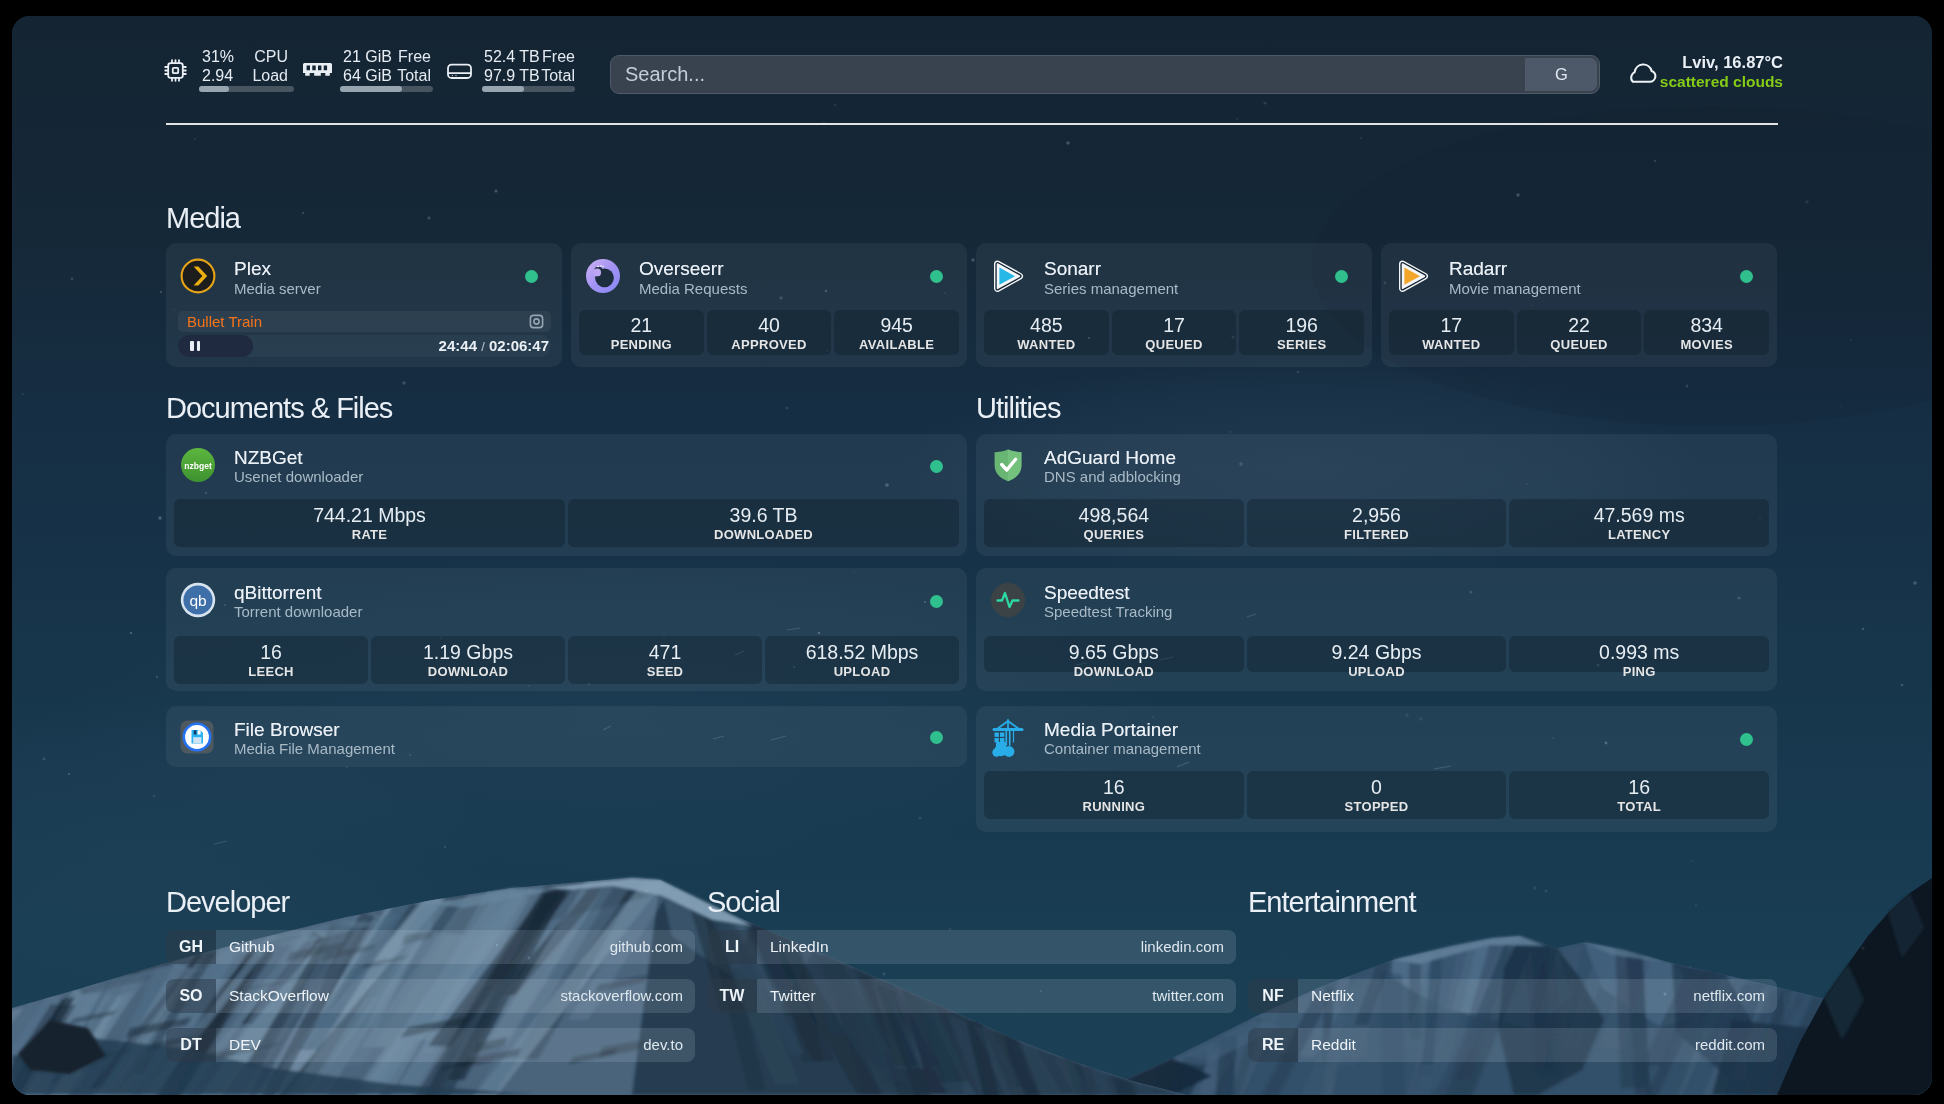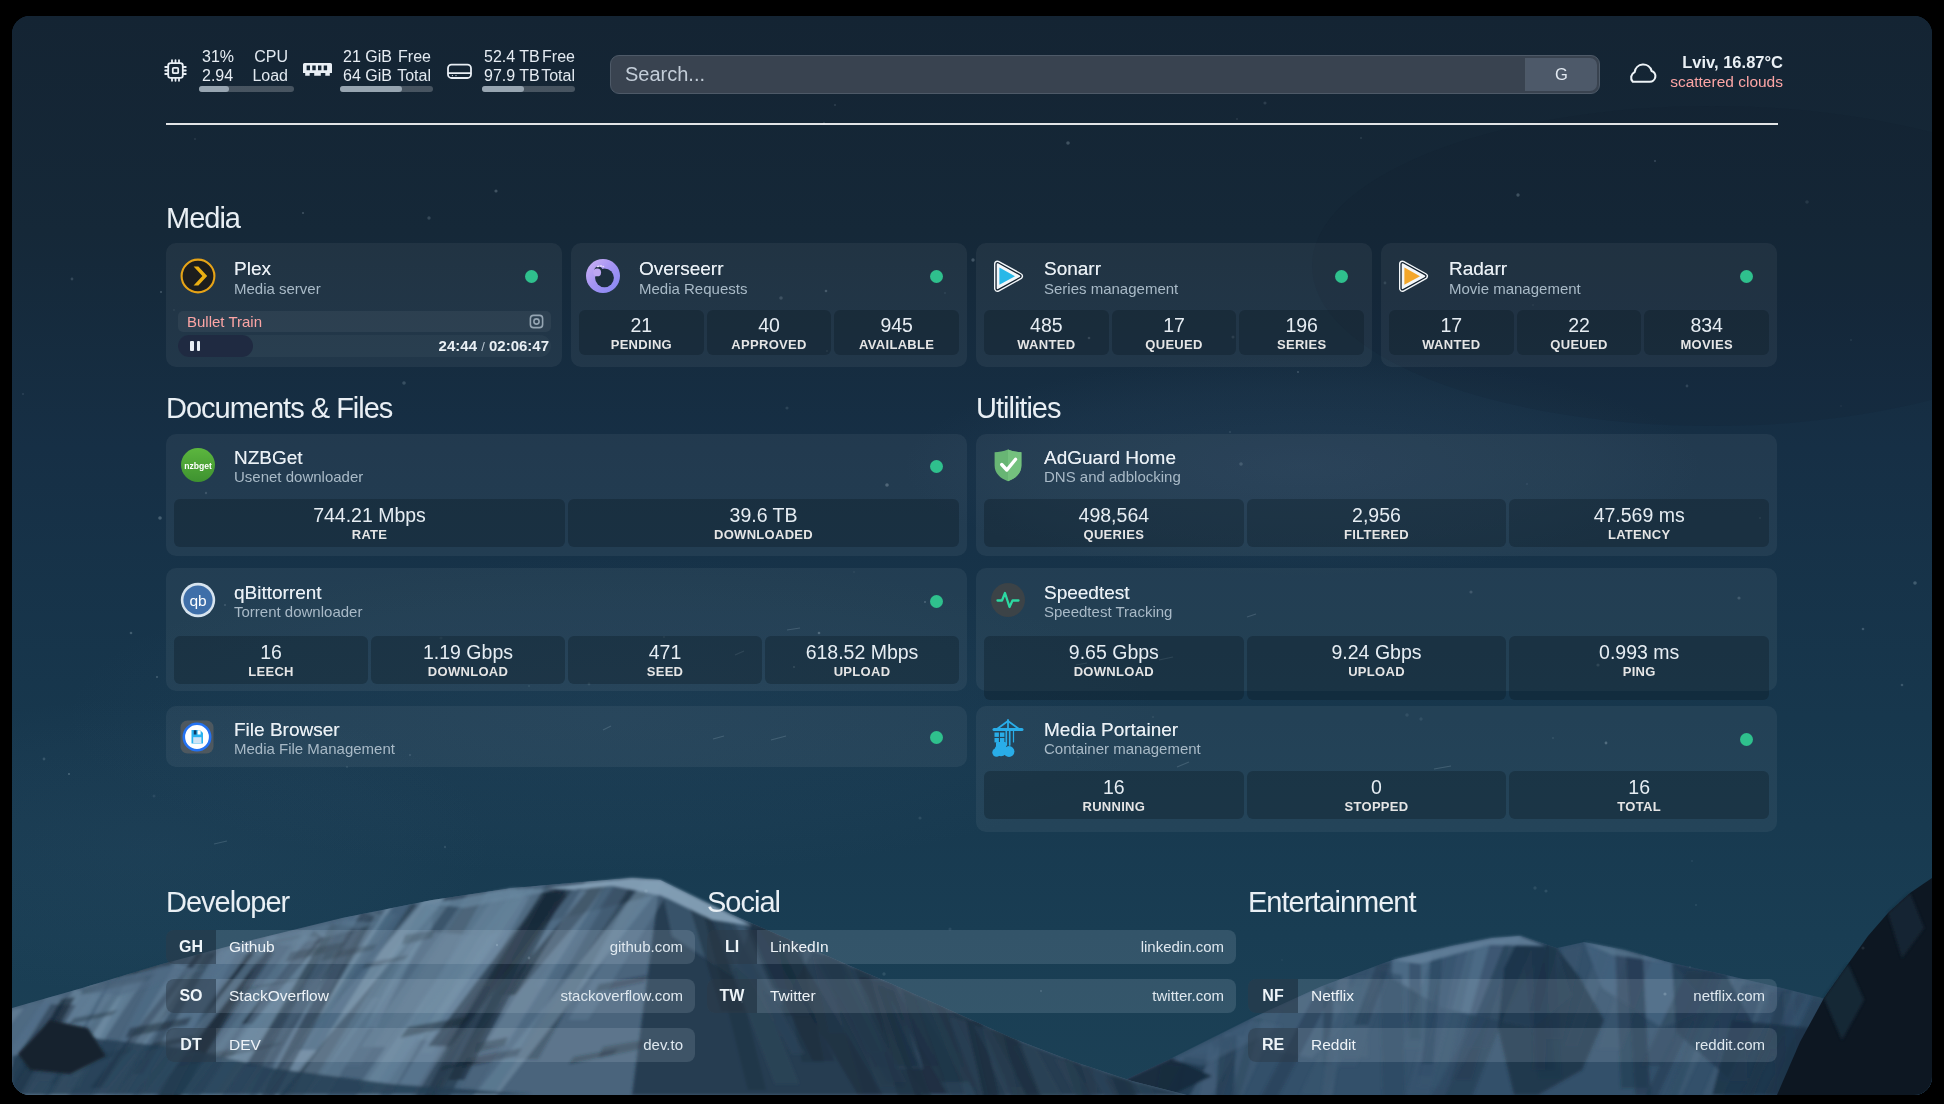--- a/index.html
+++ b/index.html
@@ -442,36 +442,36 @@
   <div class="abs" style="left:14px;top:0;line-height:37px;font-size:20px;color:#c3cdd8;">Search...</div>
   <div class="abs" style="right:2px;top:2px;width:72px;height:33px;background:#4d5969;border-radius:0 7px 7px 0;border-left:1px solid #4e5a68;text-align:center;line-height:33px;font-size:16.5px;font-weight:500;color:#e3eaf2;">G</div>
 </div>
 
 <svg class="abs" style="left:1612px;top:44px" width="36" height="27" viewBox="0 0 36 27">
   <g fill="none" stroke="#eef4f8" stroke-width="2.1" stroke-linejoin="round" stroke-linecap="round">
     <path d="M8.8,21.8 h16.9 a5.6,5.6 0 0 0 1.9,-10.9 a8.7,8.7 0 0 0 -17,1.2 a6.1,6.1 0 0 0 -1.8,9.7 Z"></path>
   </g>
 </svg>
 <div class="abs" style="right:149px;top:37px;text-align:right;font-size:16.5px;font-weight:600;color:#eaf0f5;">Lviv, 16.87°C</div>
-<div class="abs" style="right:149px;top:57px;text-align:right;font-size:15.5px;font-weight:400;color:#fca5a5;">scattered clouds</div>
+<div class="abs" style="right:149px;top:57px;text-align:right;font-size:15.5px;font-weight:700;color:#84cc16;">scattered clouds</div>
 
 <div class="abs" style="left:154px;top:107px;width:1612px;height:2px;background:rgba(255,255,255,0.88);"></div>
 
 <div class="hdg" style="left:154px;top:186px">Media</div>
 
 <div class="card" style="left:154px;top:227px;width:396px;height:124px">
   <svg class="icon36" viewBox="0 0 36 36">
     <circle cx="18" cy="18" r="16.4" fill="#1d1d1d" stroke="#e6a317" stroke-width="2.1"></circle>
     <path d="M13.6,8.6 h4.8 L27.2,18 l-8.8,9.4 h-4.8 L22.4,18 Z" fill="#ebaf12"></path>
   </svg>
   <div class="ctitle">Plex</div>
   <div class="csub">Media server</div>
   <div class="dot" style="right:24px;top:27px"></div>
   <div class="abs" style="left:12px;top:68px;width:373px;height:21px;background:rgba(255,255,255,0.05);border-radius:5px;">
-    <div class="abs" style="left:9px;top:0;line-height:21px;font-size:15px;font-weight:500;color:#fca5a5;">Bullet Train</div>
+    <div class="abs" style="left:9px;top:0;line-height:21px;font-size:15px;font-weight:500;color:#f97316;">Bullet Train</div>
     <svg class="abs" style="right:7px;top:3px" width="15" height="15" viewBox="0 0 15 15" fill="none" stroke="#95a5b2" stroke-width="1.6">
       <rect x="1.4" y="1.4" width="12.2" height="12.2" rx="3.2"></rect>
       <circle cx="7.5" cy="7.5" r="2.6"></circle>
     </svg>
   </div>
   <div class="abs" style="left:12px;top:92px;width:373px;height:22px;background:rgba(255,255,255,0.035);border-radius:11px;">
     <div class="abs" style="left:0;top:0;width:75px;height:22px;background:#1f2a41;border-radius:11px;">
       <div class="abs" style="left:12px;top:6px;width:3.6px;height:10px;background:#e8eef4;border-radius:1px;"></div>
       <div class="abs" style="left:18.6px;top:6px;width:3.6px;height:10px;background:#e8eef4;border-radius:1px;"></div>
     </div>
@@ -647,21 +647,21 @@
   </div>
 </div>
 
 <div class="card" style="left:964px;top:552px;width:801px;height:123px">
   <svg class="icon36" style="top:14px" viewBox="0 0 36 36">
     <circle cx="18" cy="18" r="17" fill="#3c4347"></circle>
     <path d="M7.5,18.5 H12 L15,11 L19.5,25 L22.5,18.5 H28.5" stroke="#2cd9a2" stroke-width="2.3" fill="none" stroke-linecap="round" stroke-linejoin="round"></path>
   </svg>
   <div class="ctitle" style="top:14px">Speedtest</div>
   <div class="csub" style="top:34.5px">Speedtest Tracking</div>
-  <div class="stats" style="top:68px;height:64px">
+  <div class="stats" style="top:68px;height:36px">
     <div class="sbox">
           <div class="snum" style="top:5px">9.65 Gbps</div>
           <div class="slab" style="top:28px">DOWNLOAD</div>
         </div>
     <div class="sbox">
           <div class="snum" style="top:5px">9.24 Gbps</div>
           <div class="slab" style="top:28px">UPLOAD</div>
         </div>
     <div class="sbox">
           <div class="snum" style="top:5px">0.993 ms</div>

